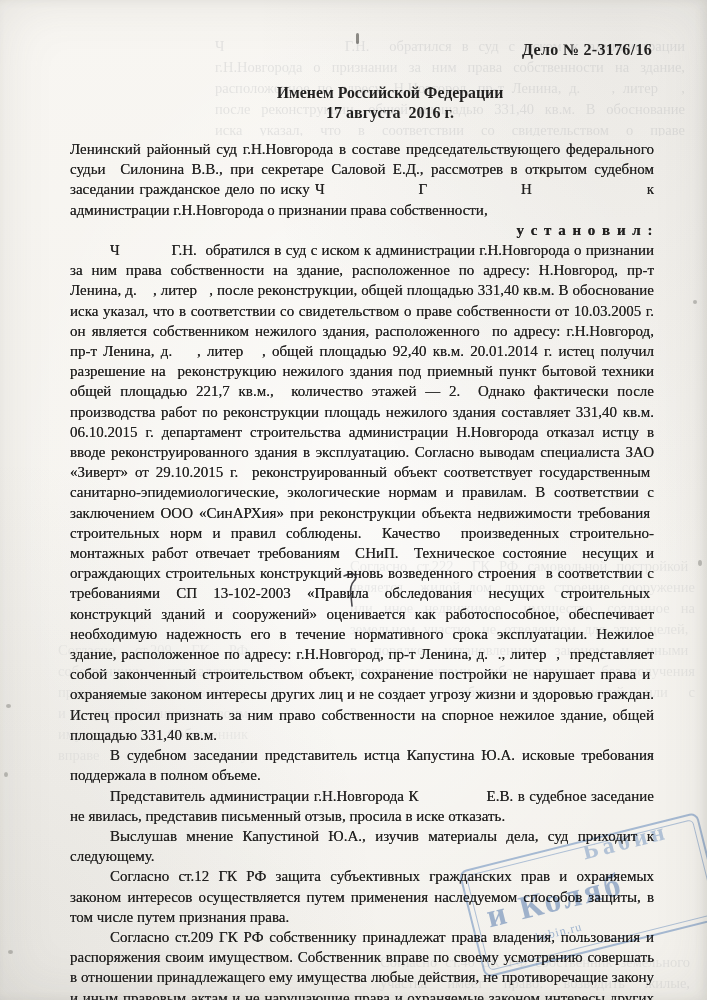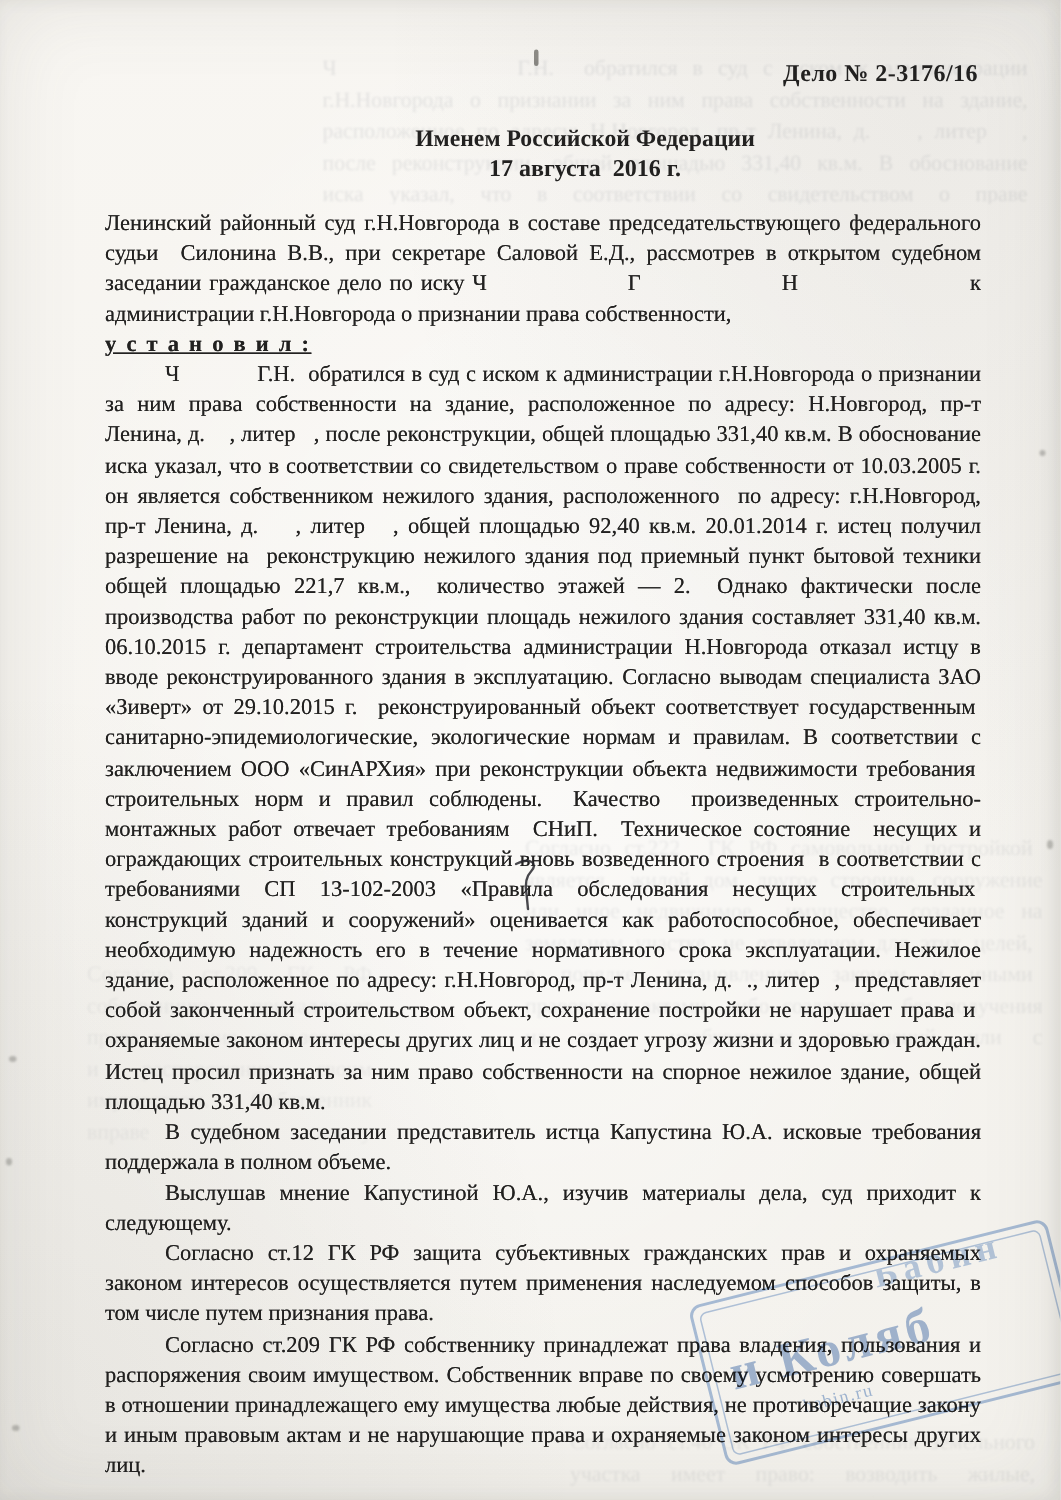--- a/index.html
+++ b/index.html
@@ -51,22 +51,22 @@
     position:absolute;z-index:2;
     left:70px;top:139px;width:584px;
     font-size:15px;line-height:20.2px;
     text-align:justify;
     text-shadow:0 0 .35px rgba(30,30,30,.8);
     hyphens:none;
   }
   .p{margin:0;}
   .p.indent{text-indent:40px;}
   .p.centerline{
-    text-align:left;font-weight:700;
-    text-indent:0;letter-spacing:1.5px;text-decoration:underline;
+    text-align:right;font-weight:700;
+    text-indent:0;letter-spacing:1.5px;
   }
   
   .ink-mark{position:absolute;z-index:4;left:342px;top:570px;pointer-events:none;}
   
   .stamp{
     position:absolute;z-index:3;
     left:468px;top:840px;
     width:242px;height:106px;
     transform:rotate(-14deg);
     border:2px solid rgba(91,135,197,.50);
@@ -116,20 +116,21 @@
   <div class="heading">
     <div class="subtitle">Именем Российской Федерации</div>
     <div class="dateline">17 августа&nbsp; 2016 г.</div>
   </div>
 
   <div class="textblock">
     <p class="p">Ленинский районный суд г.Н.Новгорода в составе председательствующего федерального судьи&nbsp; Силонина В.В., при секретаре Саловой Е.Д., рассмотрев в открытом судебном заседании гражданское дело по иску Ч&nbsp;&nbsp;&nbsp;&nbsp;&nbsp;&nbsp;&nbsp;&nbsp;&nbsp;&nbsp;&nbsp;&nbsp;&nbsp;&nbsp;&nbsp;&nbsp;&nbsp;&nbsp;Г&nbsp;&nbsp;&nbsp;&nbsp;&nbsp;&nbsp;&nbsp;&nbsp;&nbsp;&nbsp;&nbsp;&nbsp;&nbsp;&nbsp;&nbsp;&nbsp;&nbsp;&nbsp;Н&nbsp;&nbsp;&nbsp;&nbsp;&nbsp;&nbsp;&nbsp;&nbsp;&nbsp;&nbsp;&nbsp;&nbsp;&nbsp;&nbsp;&nbsp;&nbsp;&nbsp;&nbsp;&nbsp;&nbsp;&nbsp;&nbsp;к администрации г.Н.Новгорода о признании права собственности,</p>
     <p class="p centerline">у с т а н о в и л :</p>
     <p class="p indent">Ч&nbsp;&nbsp;&nbsp;&nbsp;&nbsp;&nbsp;&nbsp;&nbsp;&nbsp;&nbsp;&nbsp;&nbsp;Г.Н.&nbsp; обратился в суд с иском к администрации г.Н.Новгорода о признании за ним права собственности на здание, расположенное по адресу: Н.Новгород, пр-т Ленина, д.&nbsp;&nbsp;&nbsp;&nbsp;, литер&nbsp;&nbsp;&nbsp;, после реконструкции, общей площадью 331,40 кв.м. В обоснование иска указал, что в соответствии со свидетельством о праве собственности от 10.03.2005 г. он является собственником нежилого здания, расположенного&nbsp; по адресу: г.Н.Новгород, пр-т Ленина, д.&nbsp;&nbsp;&nbsp;&nbsp;, литер&nbsp;&nbsp;&nbsp;, общей площадью 92,40 кв.м. 20.01.2014 г. истец получил разрешение на&nbsp; реконструкцию нежилого здания под приемный пункт бытовой техники общей площадью 221,7 кв.м.,&nbsp; количество этажей — 2.&nbsp; Однако фактически после производства работ по реконструкции площадь нежилого здания составляет 331,40 кв.м. 06.10.2015 г. департамент строительства администрации Н.Новгорода отказал истцу в вводе реконструированного здания в эксплуатацию. Согласно выводам специалиста ЗАО «Зиверт» от 29.10.2015 г.&nbsp; реконструированный объект соответствует государственным&nbsp; санитарно-эпидемиологические, экологические нормам и правилам. В соответствии с заключением ООО «СинАРХия» при реконструкции объекта недвижимости требования&nbsp; строительных норм и правил соблюдены.&nbsp; Качество&nbsp; произведенных строительно-монтажных работ отвечает требованиям&nbsp; СНиП.&nbsp; Техническое состояние&nbsp; несущих и ограждающих строительных конструкций вновь возведенного строения&nbsp; в соответствии с требованиями СП 13-102-2003 «Правила обследования несущих строительных&nbsp; конструкций зданий и сооружений» оценивается как работоспособное, обеспечивает необходимую надежность его в течение нормативного срока эксплуатации. Нежилое здание, расположенное по адресу: г.Н.Новгород, пр-т Ленина, д.&nbsp;&nbsp;., литер&nbsp;&nbsp;,&nbsp; представляет собой законченный строительством объект, сохранение постройки не нарушает права и&nbsp; охраняемые законом интересы других лиц и не создает угрозу жизни и здоровью граждан. Истец просил признать за ним право собственности на спорное нежилое здание, общей площадью 331,40 кв.м.</p>
     <p class="p indent">В судебном заседании представитель истца Капустина Ю.А. исковые требования поддержала в полном объеме.</p>
+    <p class="p indent">Представитель администрации г.Н.Новгорода К&nbsp;&nbsp;&nbsp;&nbsp;&nbsp;&nbsp;&nbsp;&nbsp;&nbsp;&nbsp;&nbsp;&nbsp;&nbsp;&nbsp;&nbsp;Е.В. в судебное заседание не явилась, представив письменный отзыв, просила в иске отказать.</p>
     <p class="p indent">Выслушав мнение Капустиной Ю.А., изучив материалы дела, суд приходит к следующему.</p>
     <p class="p indent">Согласно ст.12 ГК РФ защита субъективных гражданских прав и охраняемых законом интересов осуществляется путем применения наследуемом способов защиты, в том числе путем признания права.</p>
     <p class="p indent">Согласно ст.209 ГК РФ собственнику принадлежат права владения, пользования и распоряжения своим имуществом. Собственник вправе по своему усмотрению совершать в отношении принадлежащего ему имущества любые действия, не противоречащие закону и иным правовым актам и не нарушающие права и охраняемые законом интересы других лиц.</p>
 
   </div>
 
   <svg class="ink-mark" width="22" height="38" viewBox="0 0 22 38">
     <path d="M2,6 C12,1 17,6 12,11 C9,14 8,20 9,26 L10,36" fill="none" stroke="rgba(40,40,46,.85)" stroke-width="1.6" stroke-linecap="round"></path>
   </svg>
 

